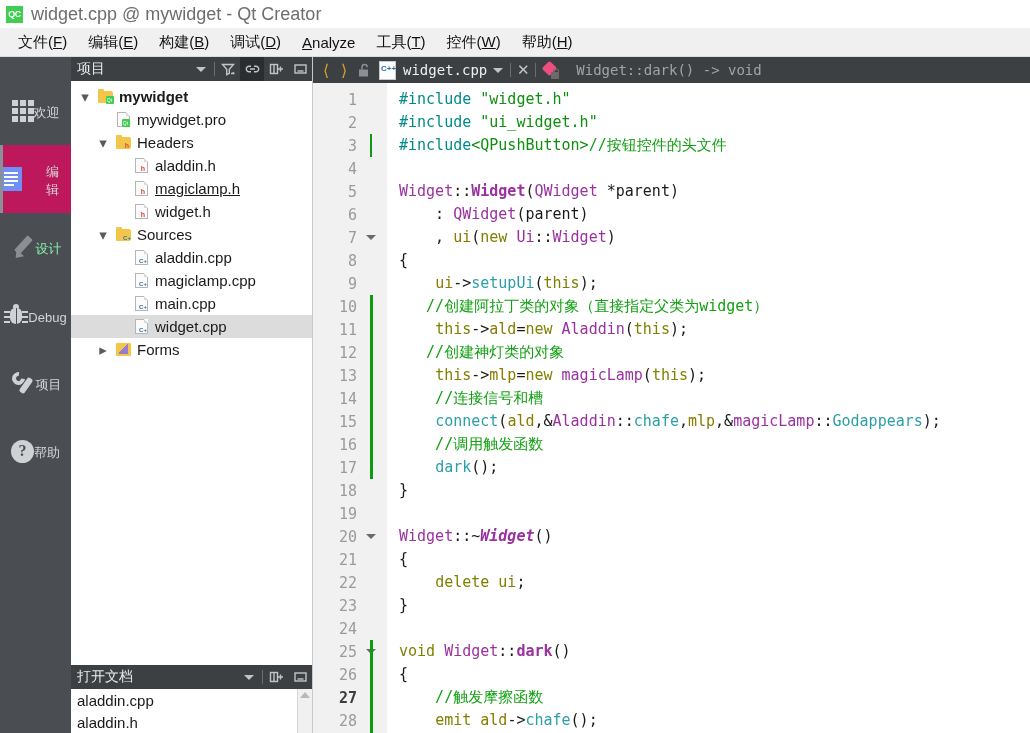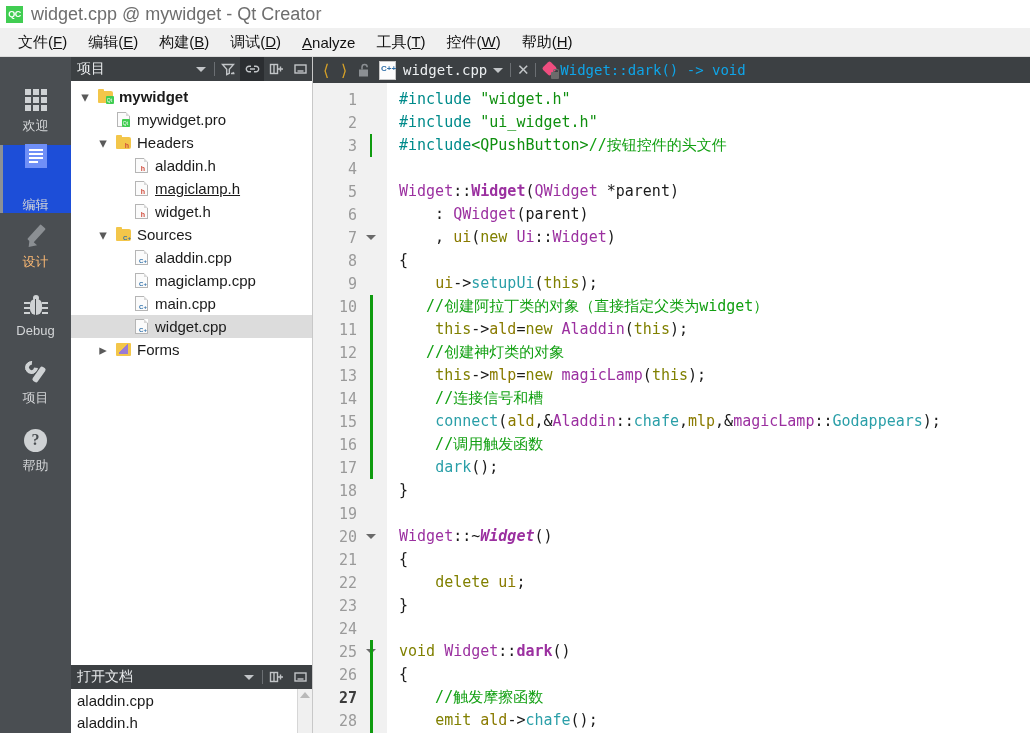--- a/index.html
+++ b/index.html
@@ -63,37 +63,37 @@
   
   #modebar {
     width: 71px; flex: 0 0 71px;
     background: #4a4e52;
     display: flex; flex-direction: column;
     align-items: stretch;
     padding-top: 20px;
   }
   .mode-btn {
     height: 68px;
-    display: flex; flex-direction: column;
+    display: flex; flex-direction: row;
     align-items: center; justify-content: center;
     cursor: default;
     position: relative;
   }
-  .mode-btn.active { background: #1d4ed8; gap: 24px; }
+  .mode-btn.active { background: #be185d; gap: 24px; }
   .mode-btn.active::before {
     content: ""; position: absolute; left: 0; top: 0; bottom: 0;
     width: 3px; background: #8b9096;
   }
   .mode-label {
     font-size: 13px;
     color: #d3d5d7;
     margin-top: 4px;
     font-family: "Liberation Sans", sans-serif;
   }
-  .mode-btn.disabled .mode-label { color: #fdba74; }
+  .mode-btn.disabled .mode-label { color: #86efac; }
   .mode-icon { height: 26px; display:flex; align-items:center; justify-content:center; }
 
   
   .grid-icon { display: grid; grid-template-columns: repeat(3, 6px);
     grid-template-rows: repeat(3, 6px); gap: 2px; }
   .grid-icon i { background: #cfd2d4; display:block; }
 
   
   .doc-icon { width: 22px; height: 24px; background: #6f8ff7;
     display:flex; flex-direction:column; justify-content:center; gap:2px;
@@ -237,21 +237,21 @@
   .ed-drop { width:22px;height:26px;display:flex;align-items:center;justify-content:center; }
   .ed-x { width:22px;height:26px;display:flex;align-items:center;justify-content:center;
     color:#c2c5c8;font-size:15px; }
   .sym-ic { width:15px;height:15px;margin-left:6px;position:relative;flex:0 0 15px; }
   .sym-ic .dia { position:absolute;left:1px;top:0px;width:11px;height:11px;background:#ef4d7f;
     transform:rotate(45deg); border-radius:2px; }
   .sym-ic .lk { position:absolute;right:-1px;bottom:-1px;width:8px;height:7px;background:#6b6b6b;
     border-radius:1px; }
   .sym-ic .lk::before{content:"";position:absolute;left:2px;top:-3px;width:4px;height:4px;
     border:1.2px solid #6b6b6b;border-bottom:none;border-radius:2px 2px 0 0;}
-  .ed-sym { color:#0ea5e9; font-size:14px; margin-left:2px; white-space:nowrap;
+  .ed-sym { color:#a3a3a3; font-size:14px; margin-left:18px; white-space:nowrap;
     font-family:"DejaVu Sans Mono", monospace; }
 
   #codearea {
     flex:1 1 auto; display:flex; background:#ffffff; overflow:hidden; position:relative;
   }
   #gutter {
     width: 74px; flex:0 0 74px; background:#f1f1f1; position:relative;
     padding-top: 5px;
   }
   .gline { height: 23px; display:flex; align-items:center; position:relative; }

